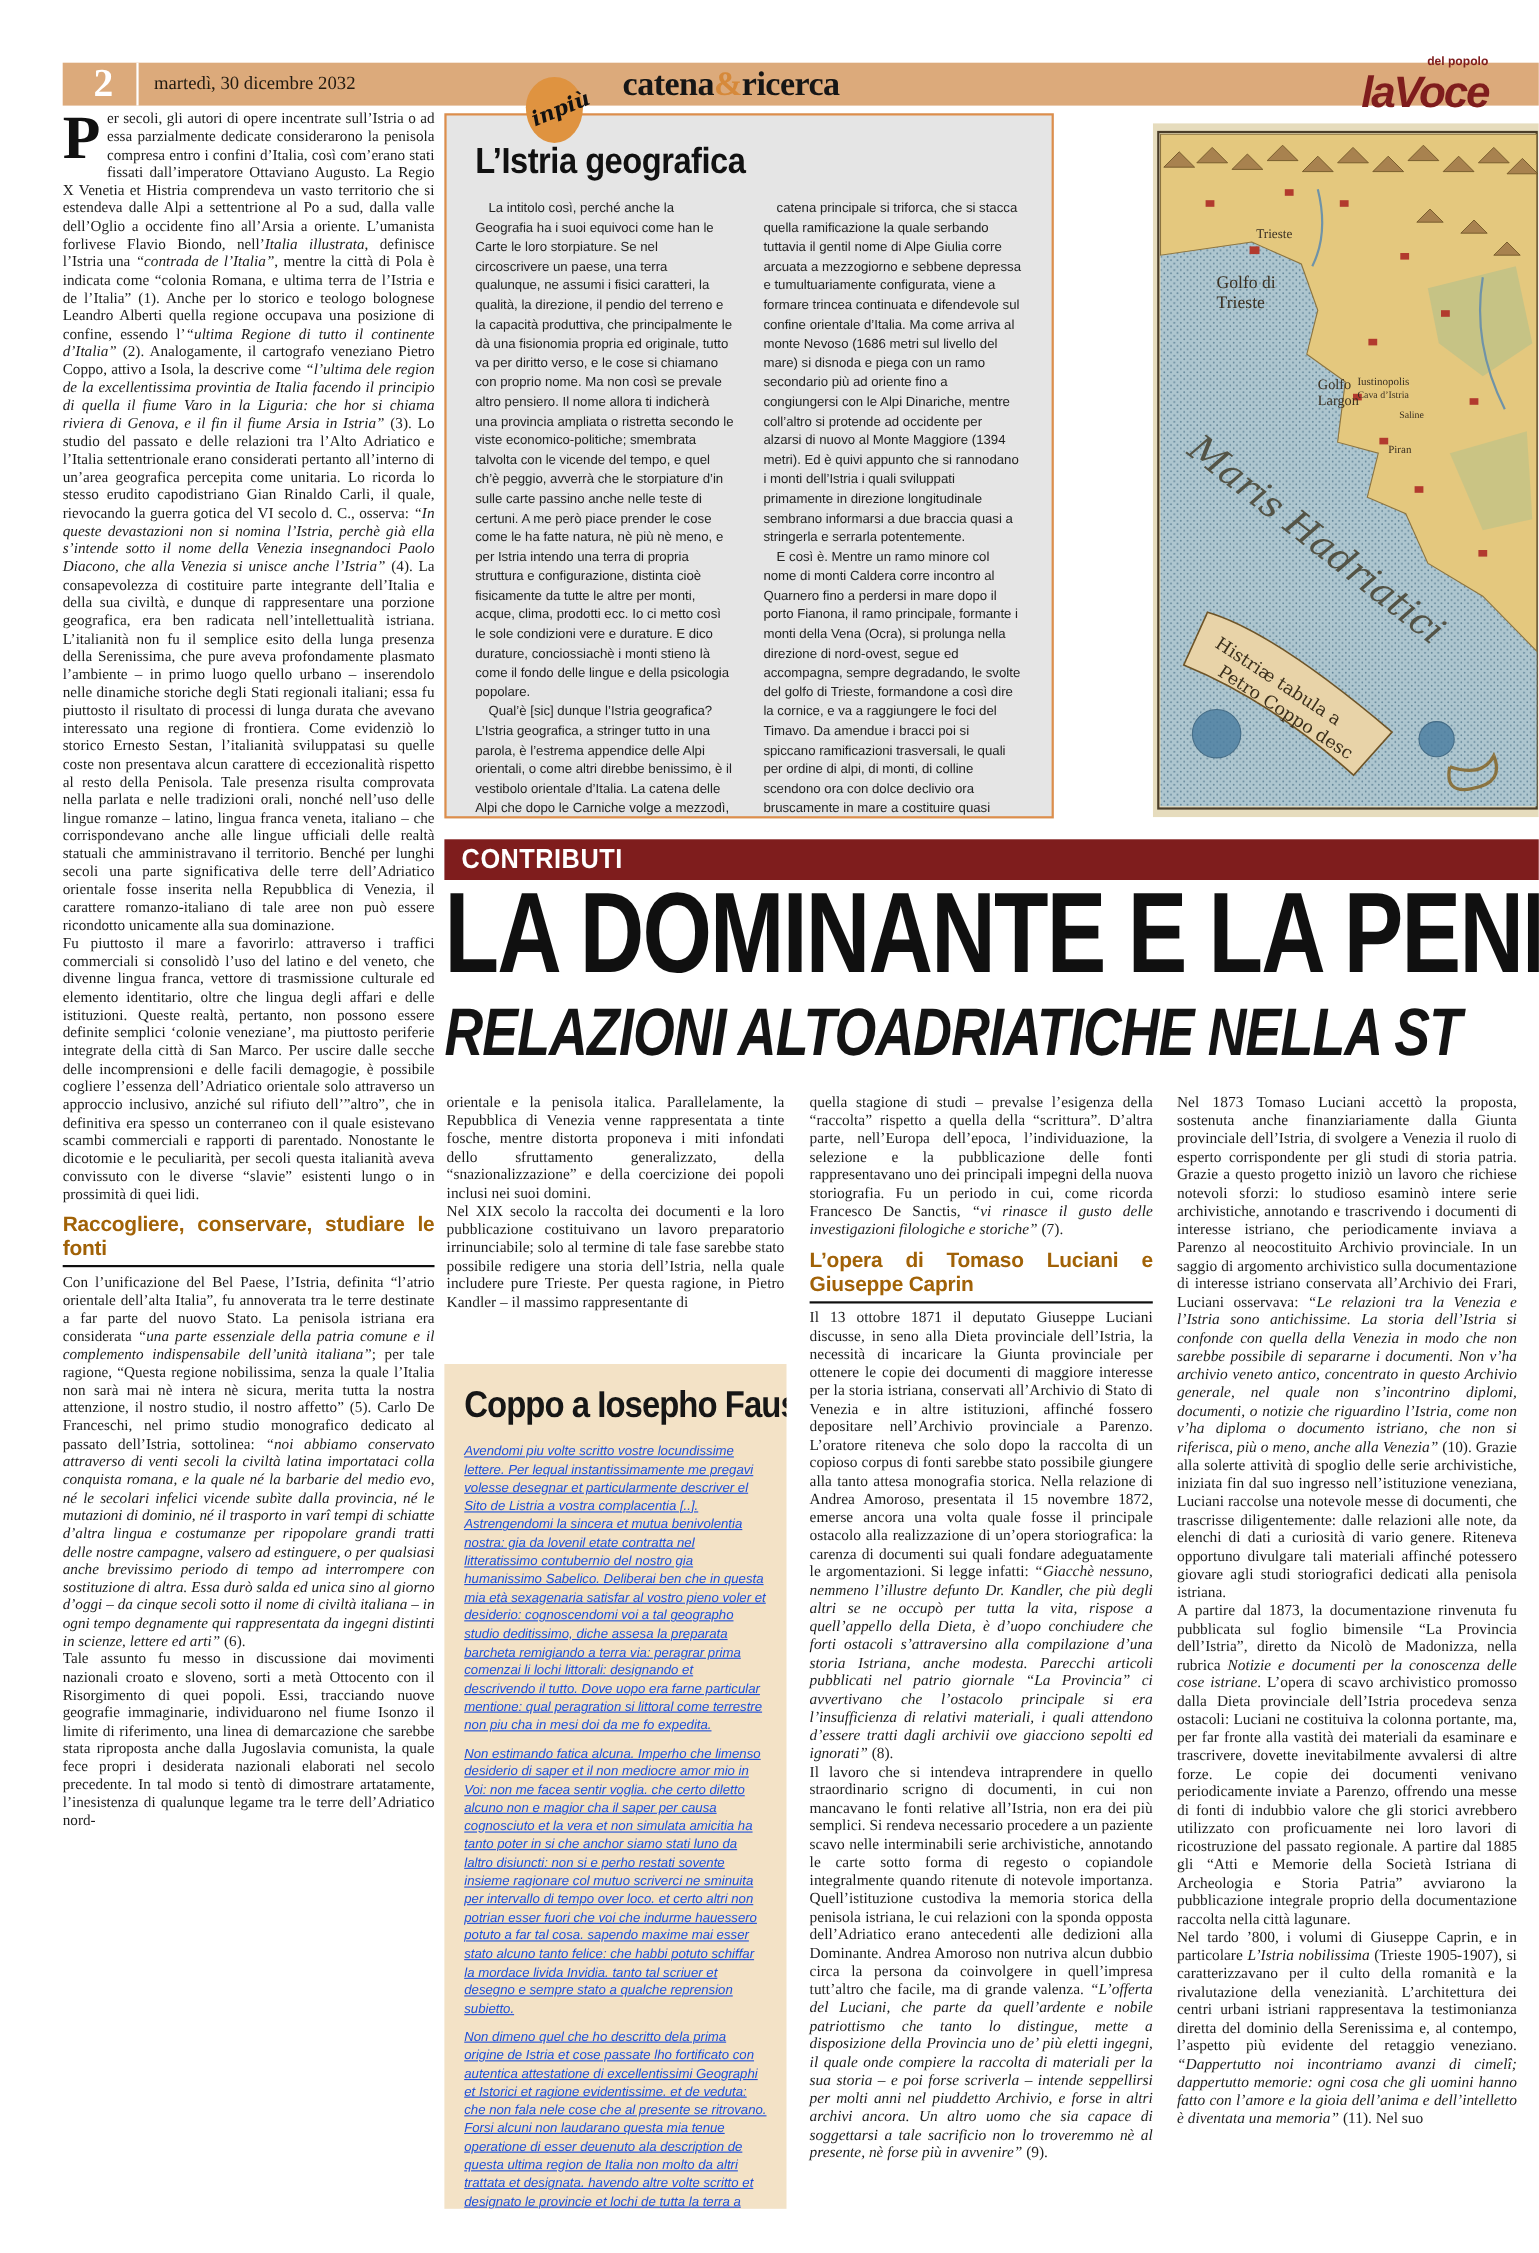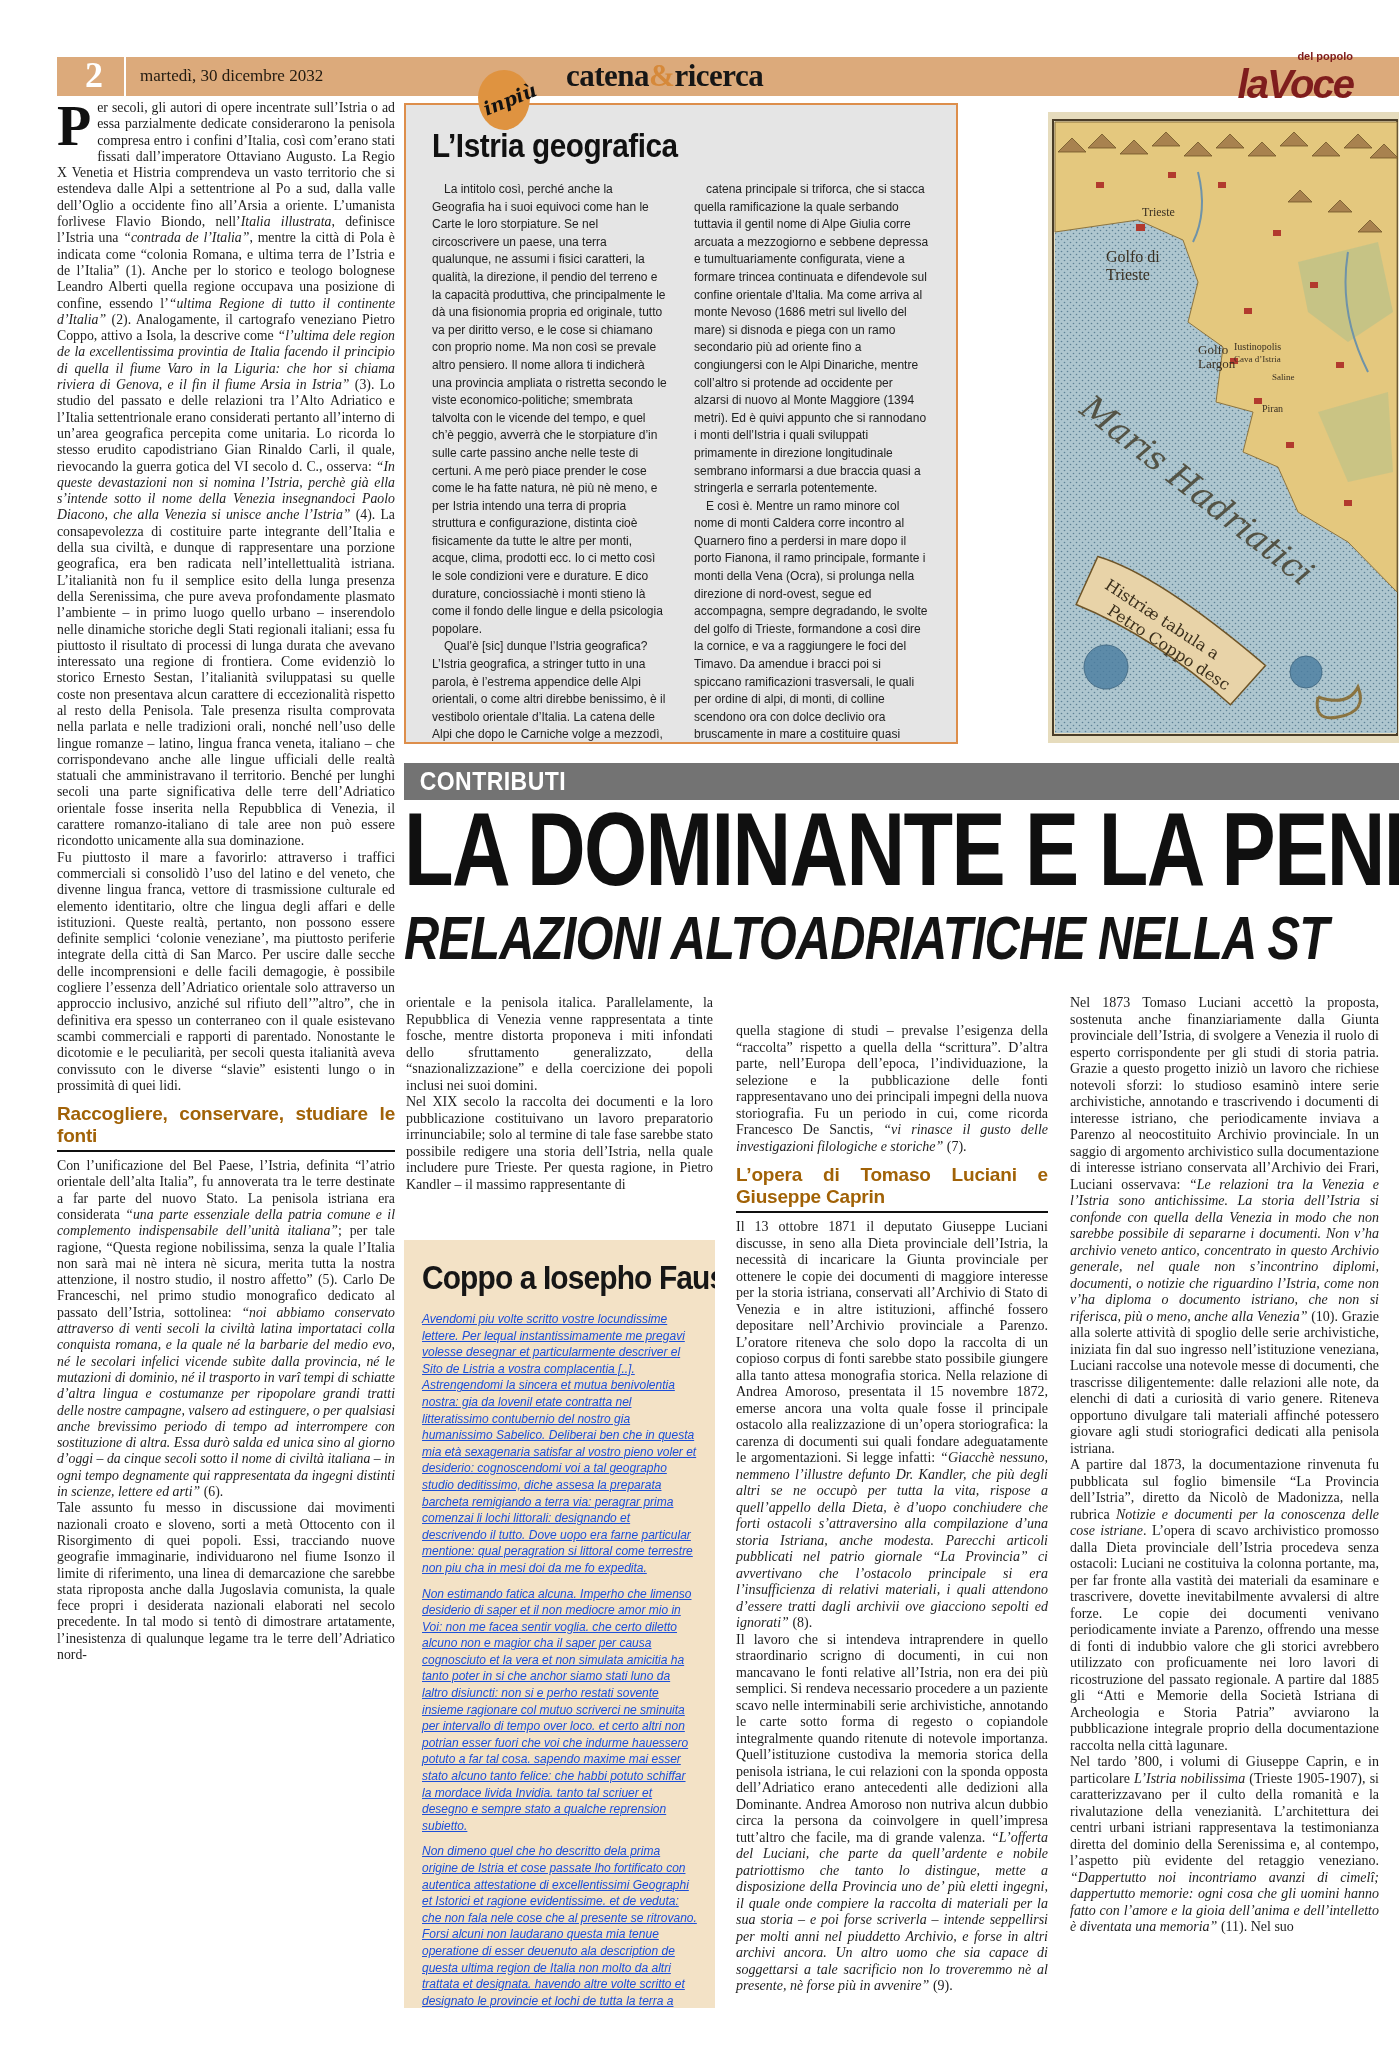--- a/index.html
+++ b/index.html
@@ -20,40 +20,40 @@
   .sectiontitle .amp{color:#d6893a;}
   .masthead{position:absolute;right:46px;top:50px;text-align:right;color:#7f1d1d;line-height:1;}
   .masthead .small{display:block;font:700 11px "Liberation Sans",sans-serif;margin-bottom:0px;}
   .masthead .big{display:block;font:italic 800 40px "Liberation Sans",sans-serif;letter-spacing:-2px;margin-left:38px;}
   
   .sercol{position:absolute;text-align:justify;hyphens:auto;-webkit-hyphens:auto;}
   .sercol p{margin:0;font-size:14px;line-height:16.5px;}
   .colA{left:57px;top:100px;width:338px;}
   .colA p{font-size:13.8px;line-height:16.3px;}
   .colB{left:406px;top:995px;width:307px;}
-  .colC{left:736px;top:995px;width:312px;margin-top:28px;}
+  .colC{left:736px;top:995px;width:312px;}
   .colD{left:1070px;top:995px;width:309px;}
   .it{font-style:italic;} .bdit{font-weight:700;font-style:italic;}
   .dropcap{float:left;font:700 56px/0.82 "Liberation Serif",serif;padding:4px 6px 0 0;color:#111;}
   .col-subhead{font:700 19px "Liberation Sans",sans-serif;color:#a16207;border-bottom:2px solid #0f0f0f;
         padding-bottom:3px;margin:9px 0 6px 0;letter-spacing:-0.2px;}
   
   .geo-box{position:absolute;left:404px;top:103px;width:554px;height:641px;border:2px solid #dd8e4b;
         background:#e5e5e5;box-sizing:border-box;padding:22px 26px;overflow:hidden;}
   .geo-title{font:800 33px "Liberation Sans",sans-serif;letter-spacing:-0.5px;color:#111;
         transform:scaleX(.9);transform-origin:left top;margin:0 0 16px 0;}
   .geo-cols{display:flex;gap:26px;}
   .geo-col{flex:1;font-family:"Liberation Sans",sans-serif;font-size:12px;line-height:17.6px;color:#222;}
   .geo-col p{margin:0;text-indent:12px;}
   .geo-credit{margin-top:8px;text-align:right;font-size:12.5px;line-height:1.4;}
   .geo-credit div{font-weight:700;}
   
   .mapwrap{position:absolute;left:1048px;top:112px;width:351px;height:739px;}
   
-  .contributi{position:absolute;left:404px;top:763px;width:995px;height:37px;background:#737373;}
+  .contributi{position:absolute;left:404px;top:763px;width:995px;height:37px;background:#7f1d1d;}
   .contributi span{display:inline-block;font:700 25px/37px "Liberation Sans",sans-serif;color:#fff;
         padding-left:17px;letter-spacing:.5px;transform:scaleX(.92);transform-origin:left top;}
   .headline{position:absolute;left:404px;top:796px;font:800 104px/1.02 "Liberation Sans",sans-serif;
         color:#101010;white-space:nowrap;transform:scaleX(.78);transform-origin:left top;letter-spacing:-2px;}
   .subheadline{position:absolute;left:404px;top:906px;font:italic 700 61px/1.05 "Liberation Sans",sans-serif;
         color:#141414;white-space:nowrap;transform:scaleX(.8);transform-origin:left top;letter-spacing:-1px;}
   
   .coppo-box{position:absolute;left:404px;top:1240px;width:311px;height:768px;background:#f3e2c6;
         box-sizing:border-box;padding:18px 18px;overflow:hidden;}
   .coppo-title{font:800 34px "Liberation Sans",sans-serif;color:#161616;letter-spacing:-1px;

